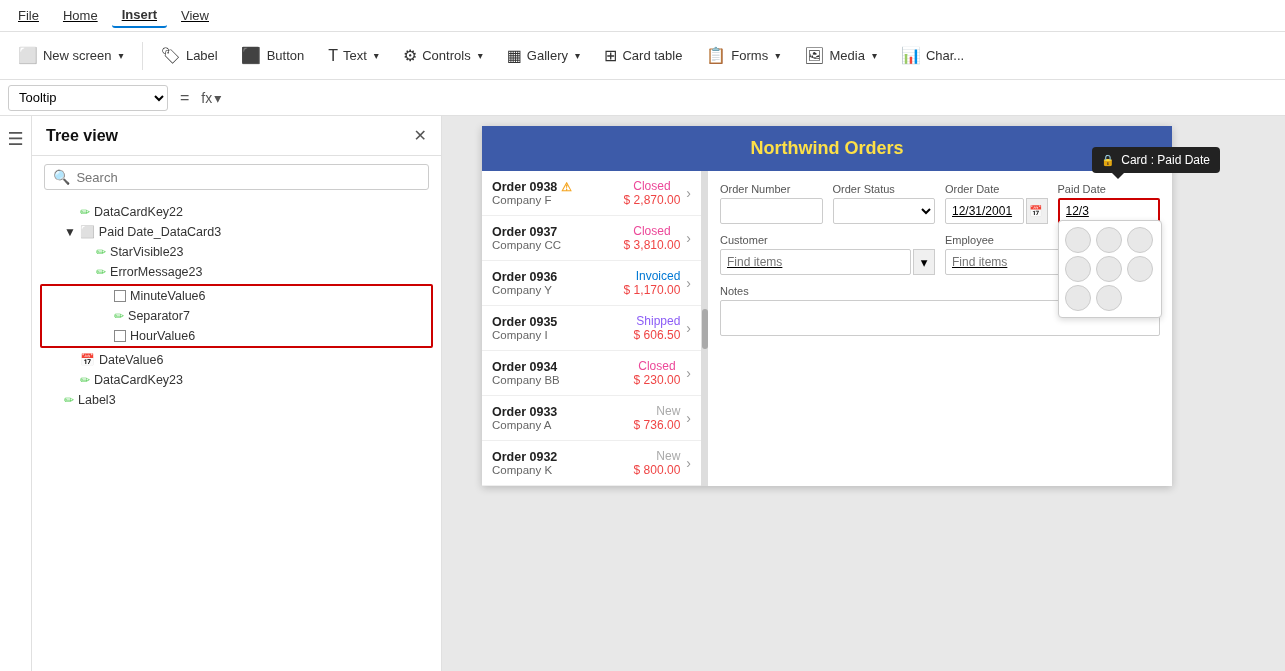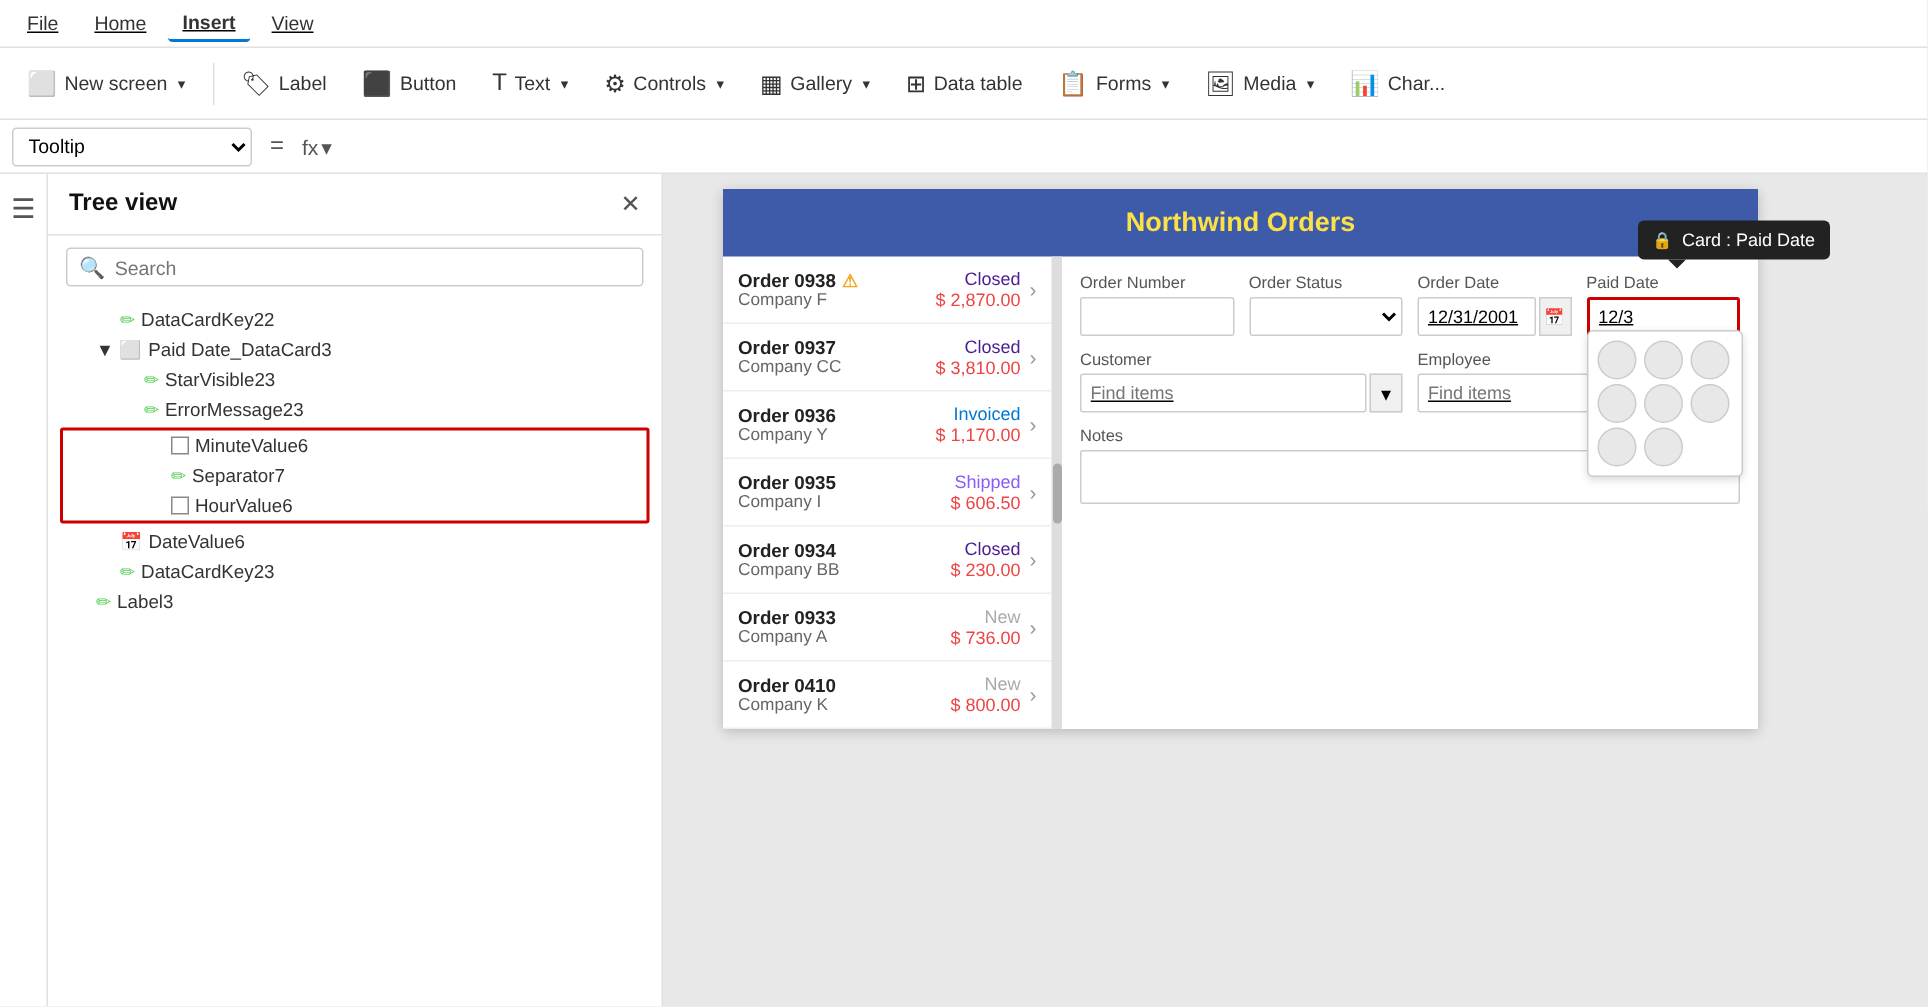--- a/index.html
+++ b/index.html
@@ -118,21 +118,21 @@
     .order-item {
       display: flex; align-items: center; padding: 8px 10px;
       border-bottom: 1px solid #eee; cursor: pointer;
     }
     .order-info { flex: 1; }
     .order-id { font-size: 12.5px; font-weight: 600; color: #222; display: flex; align-items: center; gap: 4px; }
     .order-company { font-size: 11.5px; color: #666; }
     .order-status { font-size: 12px; font-weight: 500; }
     .order-amount { font-size: 12px; color: #ef4444; text-align: right; }
     .order-chevron { color: #999; font-size: 14px; margin-left: 6px; }
-    .status-closed { color: #4c1d95; }
+    .status-closed { color: #ec4899; text-align: center; }
     .status-invoiced { color: #0078d4; }
     .status-shipped { color: #8b5cf6; }
     .status-new { color: #aaa; }
     .warn-icon { color: #f5a623; font-size: 12px; }
 
     
     .order-detail { flex: 1; padding: 12px; }
     .detail-row { display: flex; gap: 10px; margin-bottom: 10px; }
     .detail-field { flex: 1; }
     .detail-label { font-size: 11px; color: #555; margin-bottom: 3px; }
@@ -220,21 +220,21 @@
     <span>Controls</span>
     <span class="toolbar-chevron">▾</span>
   </button>
   <button class="toolbar-btn">
     <span class="icon">▦</span>
     <span>Gallery</span>
     <span class="toolbar-chevron">▾</span>
   </button>
   <button class="toolbar-btn">
     <span class="icon">⊞</span>
-    <span>Data table</span>
+    <span>Card table</span>
   </button>
   <button class="toolbar-btn">
     <span class="icon">📋</span>
     <span>Forms</span>
     <span class="toolbar-chevron">▾</span>
   </button>
   <button class="toolbar-btn">
     <span class="icon">🖼</span>
     <span>Media</span>
     <span class="toolbar-chevron">▾</span>
@@ -421,21 +421,21 @@
             </div>
             <div style="text-align:right">
               <div class="order-status status-new">New</div>
               <div class="order-amount">$ 736.00</div>
             </div>
             <span class="order-chevron">›</span>
           </div>
 
           <div class="order-item">
             <div class="order-info">
-              <div class="order-id">Order 0410</div>
+              <div class="order-id">Order 0932</div>
               <div class="order-company">Company K</div>
             </div>
             <div style="text-align:right">
               <div class="order-status status-new">New</div>
               <div class="order-amount">$ 800.00</div>
             </div>
             <span class="order-chevron">›</span>
           </div>
         </div>
 

